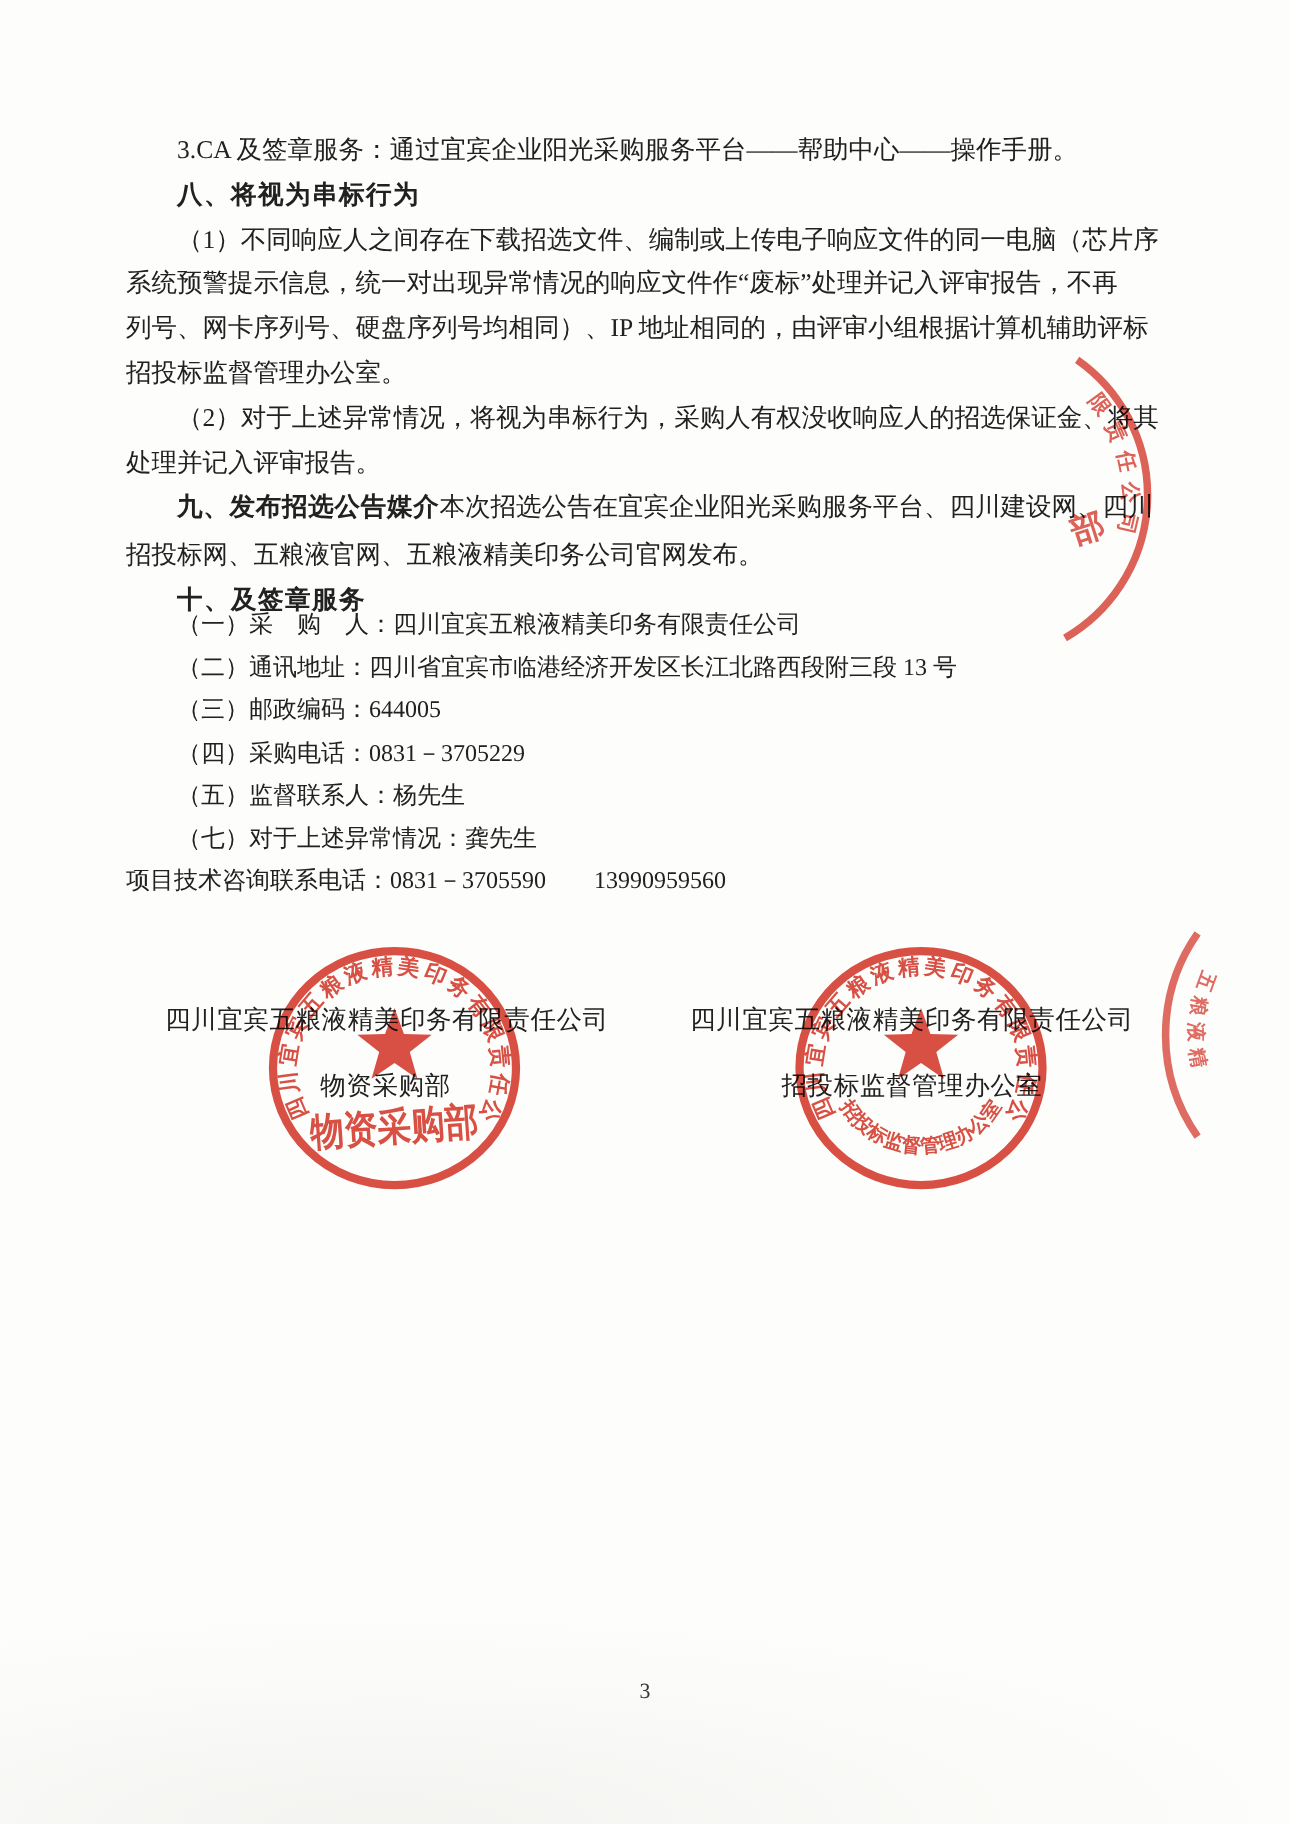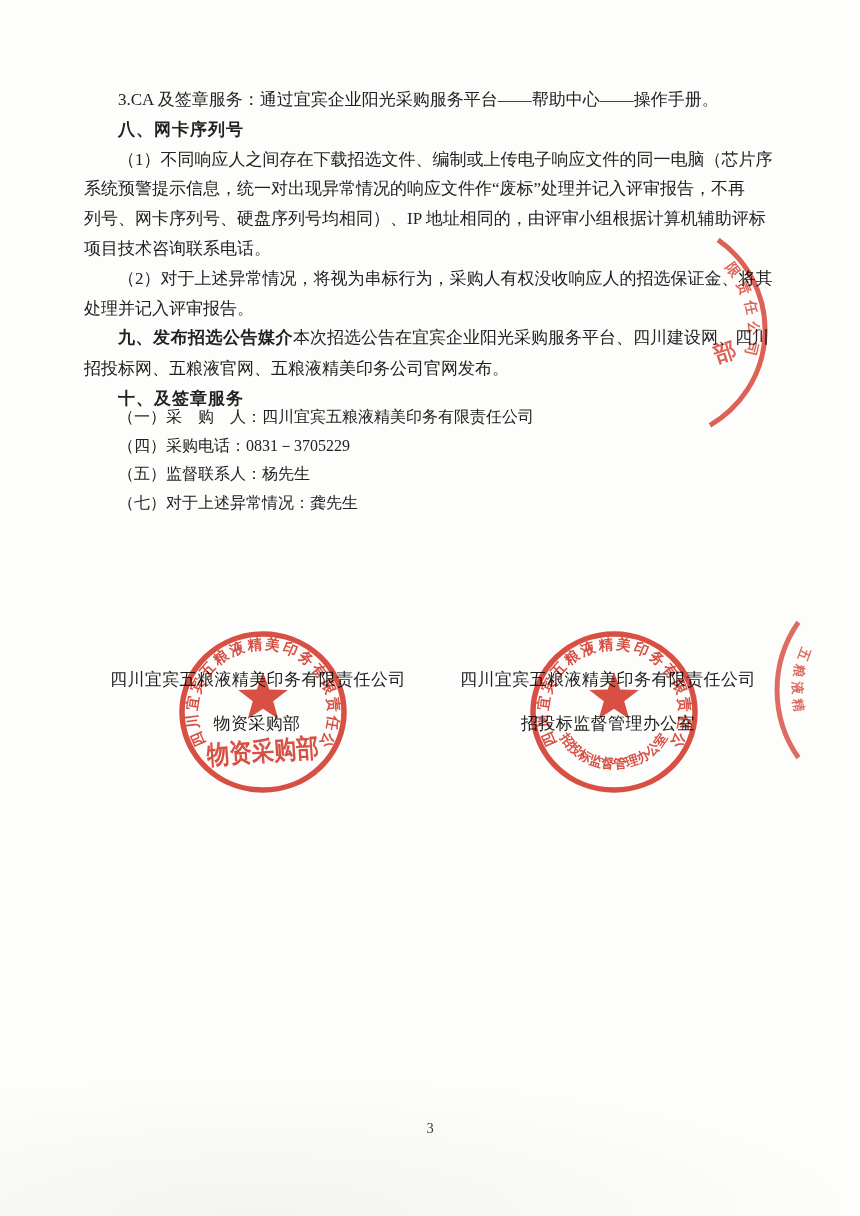--- a/index.html
+++ b/index.html
@@ -46,37 +46,40 @@
     text-align:center;font-size:14.5px;color:#333;
   }
 </style>
 </head>
 <body>
 
 <div class="page">
 
   <div class="main-block">
     <div class="indent">3.CA 及签章服务：通过宜宾企业阳光采购服务平台——帮助中心——操作手册。</div>
-    <div class="indent hd">八、网卡序列号</div>
+    <div class="indent hd">八、将视为串标行为</div>
     <div class="indent">（1）不同响应人之间存在下载招选文件、编制或上传电子响应文件的同一电脑（芯片序</div>
     <div>系统预警提示信息，统一对出现异常情况的响应文件作“废标”处理并记入评审报告，不再</div>
     <div>列号、网卡序列号、硬盘序列号均相同）、IP 地址相同的，由评审小组根据计算机辅助评标</div>
-    <div>项目技术咨询联系电话。</div>
+    <div>招投标监督管理办公室。</div>
     <div class="indent">（2）对于上述异常情况，将视为串标行为，采购人有权没收响应人的招选保证金、将其</div>
     <div>处理并记入评审报告。</div>
     <div class="indent"><span class="hd-inline">九、发布招选公告媒介</span><span>本次招选公告在宜宾企业阳光采购服务平台、四川建设网、四川</span></div>
     <div>招投标网、五粮液官网、五粮液精美印务公司官网发布。</div>
     <div class="indent hd">十、及签章服务</div>
   </div>
 
   <div class="contacts-block">
     <div class="indent">（一）采　购　人：四川宜宾五粮液精美印务有限责任公司</div>
+    <div class="indent">（二）通讯地址：四川省宜宾市临港经济开发区长江北路西段附三段 13 号</div>
+    <div class="indent">（三）邮政编码：644005</div>
     <div class="indent">（四）采购电话：0831－3705229</div>
     <div class="indent">（五）监督联系人：杨先生</div>
     <div class="indent">（七）对于上述异常情况：龚先生</div>
+    <div>项目技术咨询联系电话：0831－3705590　　13990959560</div>
   </div>
 
   <div class="sig sig-left-company">四川宜宾五粮液精美印务有限责任公司</div>
   <div class="sig sig-right-company">四川宜宾五粮液精美印务有限责任公司</div>
   <div class="sig sig-left-dept">物资采购部</div>
   <div class="sig sig-right-dept">招投标监督管理办公室</div>
 
   <svg class="stamp stamp-left" width="170" height="166" viewBox="0 0 170 166">
     <g opacity="0.9">
       <ellipse cx="85" cy="82" rx="81" ry="78" fill="none" stroke="#d63c30" stroke-width="5.5"></ellipse>

